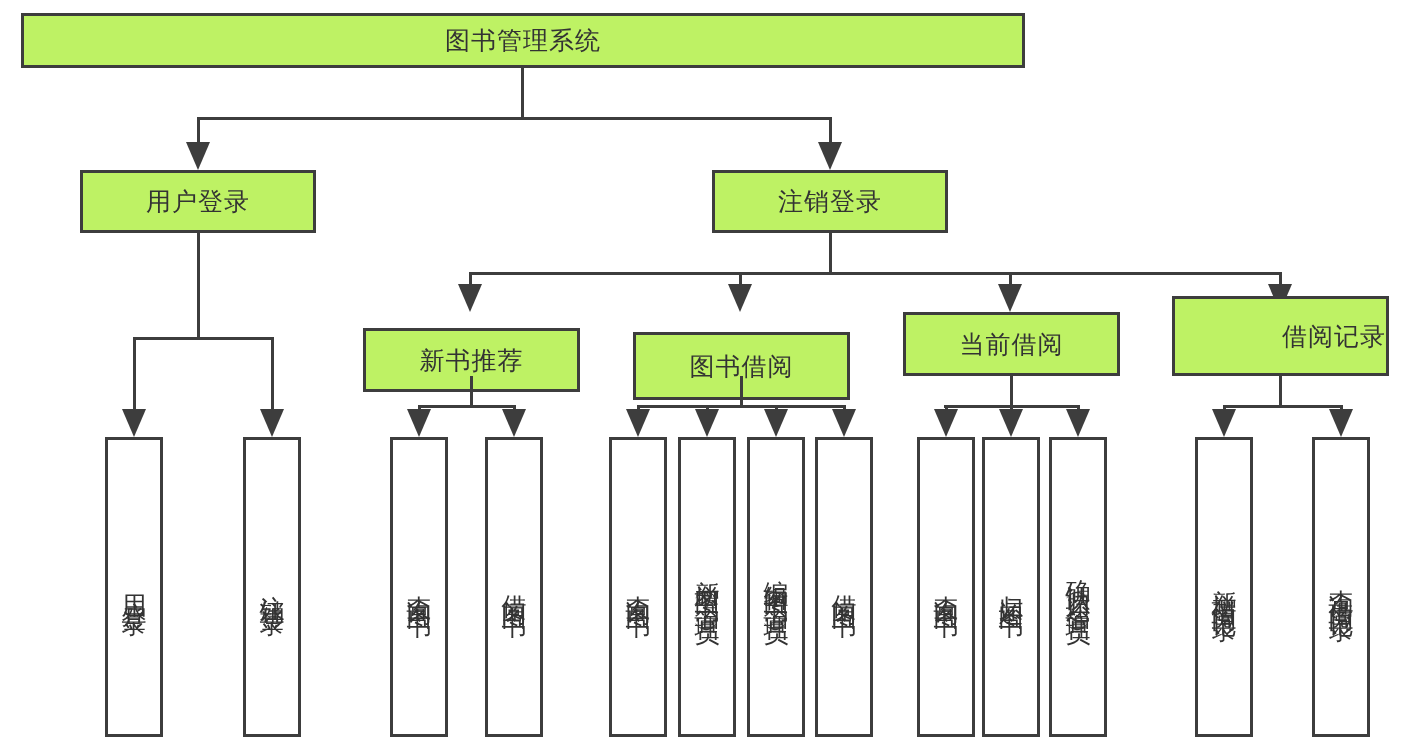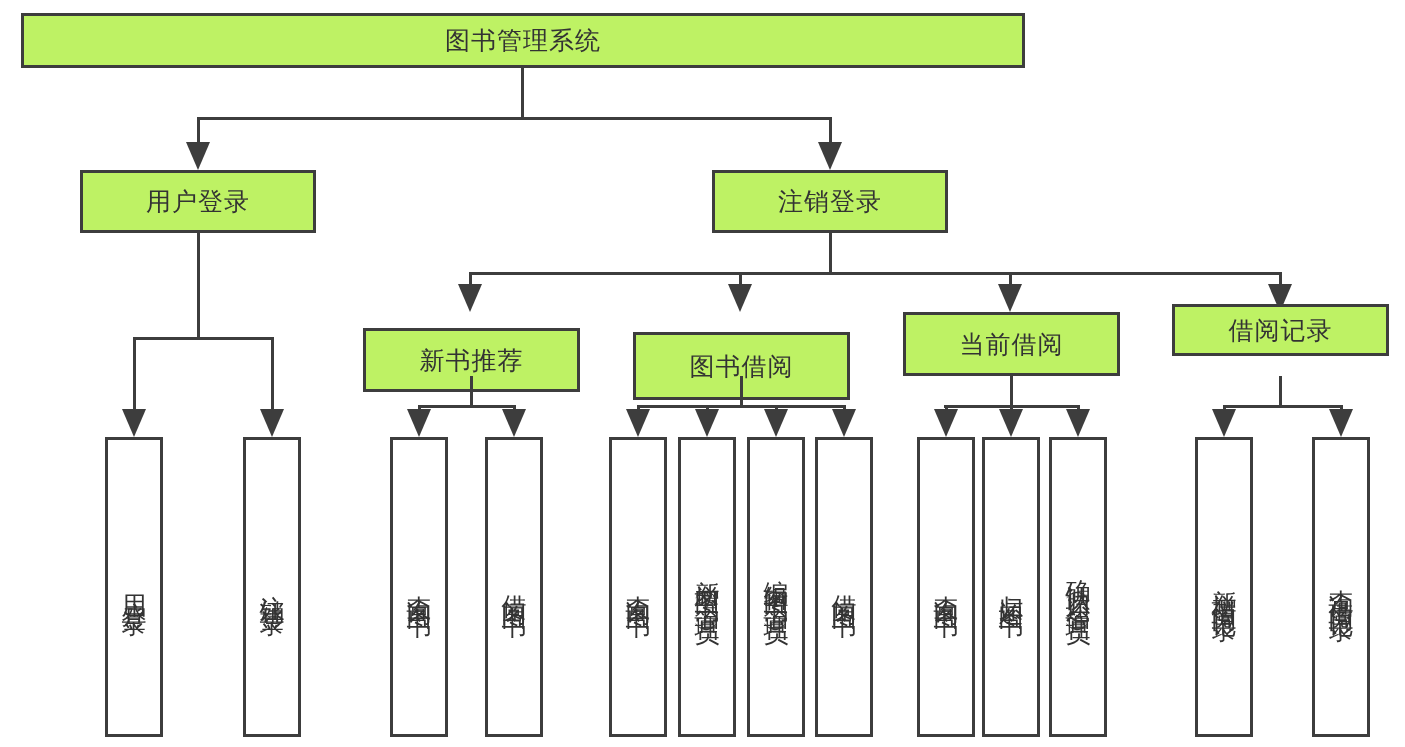--- a/index.html
+++ b/index.html
@@ -76,21 +76,21 @@
 
   <div class="box" style="left:363px;top:328px;width:217px;height:64px;">
     <span>新书推荐</span>
   </div>
   <div class="box" style="left:633px;top:312px;width:217px;height:68px;margin-top:20px;">
     <span>图书借阅</span>
   </div>
   <div class="box" style="left:903px;top:312px;width:217px;height:64px;">
     <span>当前借阅</span>
   </div>
-  <div class="box" style="left:1172px;top:304px;width:217px;height:52px;">
+  <div class="box" style="left:1172px;top:296px;width:217px;height:80px;justify-content:flex-end;">
     <span>借阅记录</span>
   </div>
 
   <div class="v" style="left:470px;top:376px;height:32px;"></div>
   <div class="h" style="left:418px;top:405px;width:98px;"></div>
   <div class="v" style="left:418px;top:405px;height:8px;"></div>
   <div class="arrow" style="left:407px;top:409px;"></div>
   <div class="v" style="left:513px;top:405px;height:8px;"></div>
   <div class="arrow" style="left:502px;top:409px;"></div>
 

